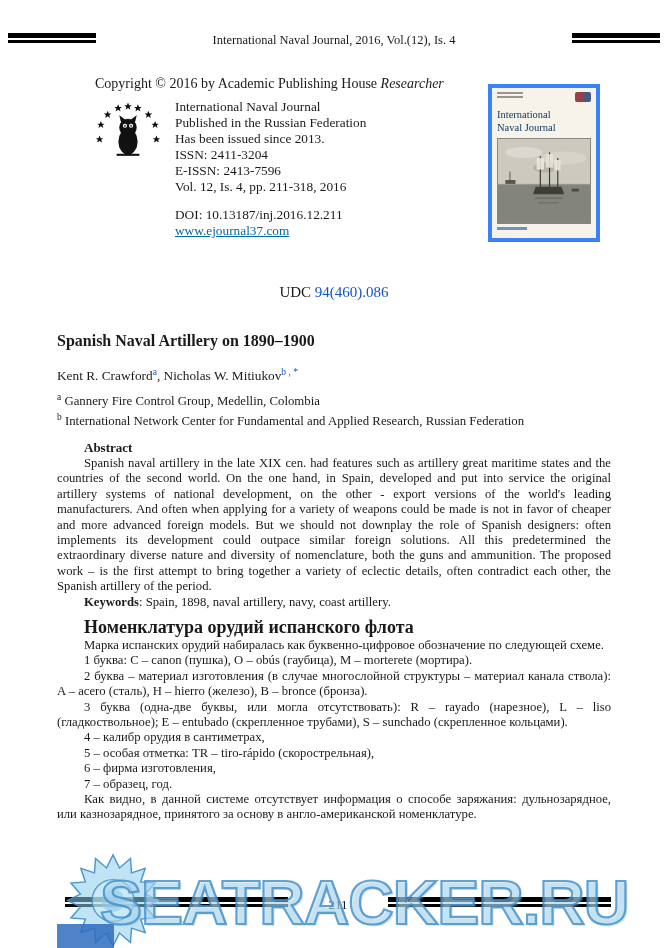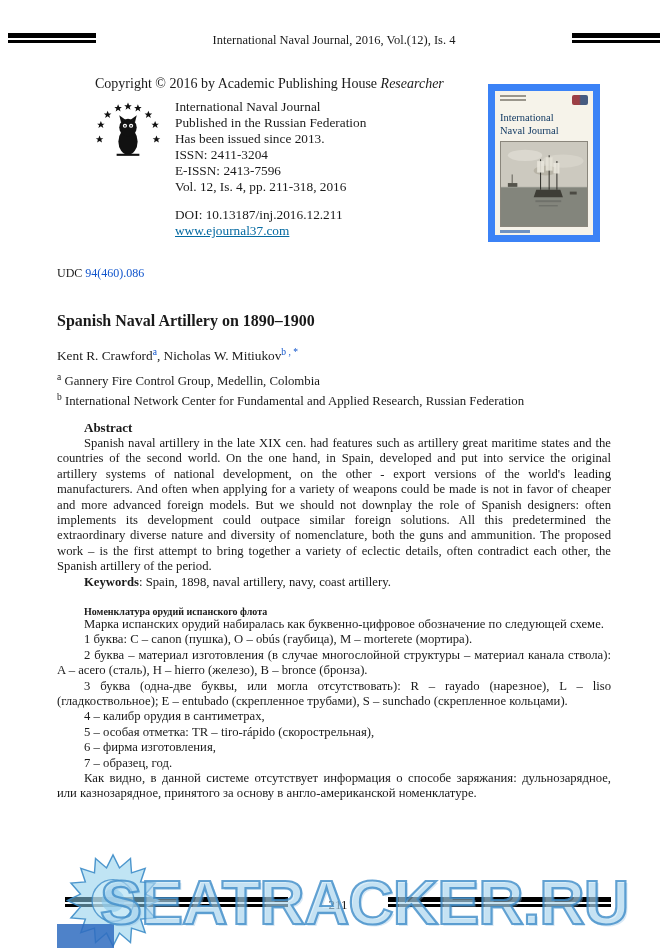--- a/index.html
+++ b/index.html
@@ -23,39 +23,39 @@
 
   .pubrow { display:flex; margin-top:7px; }
   .owl { width:70px; height:64px; margin-left:36px; flex:0 0 auto; }
   .pubinfo { margin-left:12px; font-size:13.3px; line-height:16px; }
   .doi { margin-top:12px; }
   a.link, .link { color:#0369a1; text-decoration:underline; cursor:pointer; }
   .udc-code { color:#1155cc; text-decoration:none; cursor:pointer; }
 
   
   .cover { position:absolute; left:488px; top:84px; width:112px; height:158px;
-           border:7px solid #3b82f6; background:#f6f3ea; box-sizing:border-box; padding:4px 5px; }
+           border:4px solid #3b82f6; background:#f6f3ea; box-sizing:border-box; padding:4px 5px; }
   .cover-top { display:flex; justify-content:space-between; height:12px; }
   .cover-fineprint i { display:block; width:26px; height:2px; background:#9a968c; margin-bottom:2px; }
   .cover-emblem { width:16px; height:10px; border-radius:2px; opacity:.85;
            background:linear-gradient(90deg,#8c1f28 0 45%, #27406e 55% 100%); }
   .cover-title { margin-top:5px; color:#123a63; font-size:10.5px; line-height:1.2; }
   .cover-paint { width:100%; height:86px; margin-top:4px; display:block; border:1px solid #8a867c; box-sizing:border-box; }
   .cover-bottomline { margin-top:3px; width:30px; height:3px; background:#4d79b8; opacity:.8; }
 
   .articles-heading { margin-top:30px; text-align:center; font-weight:bold; font-size:13.5px; }
-  .udc { margin-top:27px; font-size:12px; }
+  .udc { margin-top:45px; font-size:15px;text-align:center; }
   .art-title { margin-top:31px; font-weight:bold; font-size:16px; }
   .authors { margin-top:17px; font-size:13.3px; }
   sup { font-size:9.5px; }
   .bl { color:#1155cc; }
   .affils { margin-top:6px; font-size:12.8px; line-height:15.5px; }
   .abs-head { margin-top:10px; font-weight:bold; text-indent:27px; font-size:13px; }
   .just { margin:0; text-align:justify; text-indent:27px; font-size:12.7px; line-height:15.4px; }
-  .body-head { margin-top:16px; font-weight:bold; text-indent:27px; font-size:10px;font-family:Liberation Serif, serif; }
+  .body-head { margin-top:7px; font-weight:bold; text-indent:27px; font-size:18px;font-family:Liberation Serif, serif; }
 
   .footnote { position:absolute; left:57px; top:856px; width:554px; font-size:12px; line-height:14.8px; }
   .fn-rule { width:145px; border-top:1px solid #000; margin-bottom:3px; }
 
   .footer { position:absolute; left:65px; right:57px; top:897px; display:flex; gap:40px; }
   .pageno { font-size:13px; }
 
   
   .watermark { position:absolute; left:0; top:0; width:100%; height:100%; pointer-events:none; z-index:30; }
   .wm-star { position:absolute; left:52px; top:853px; width:122px; height:95px; }

